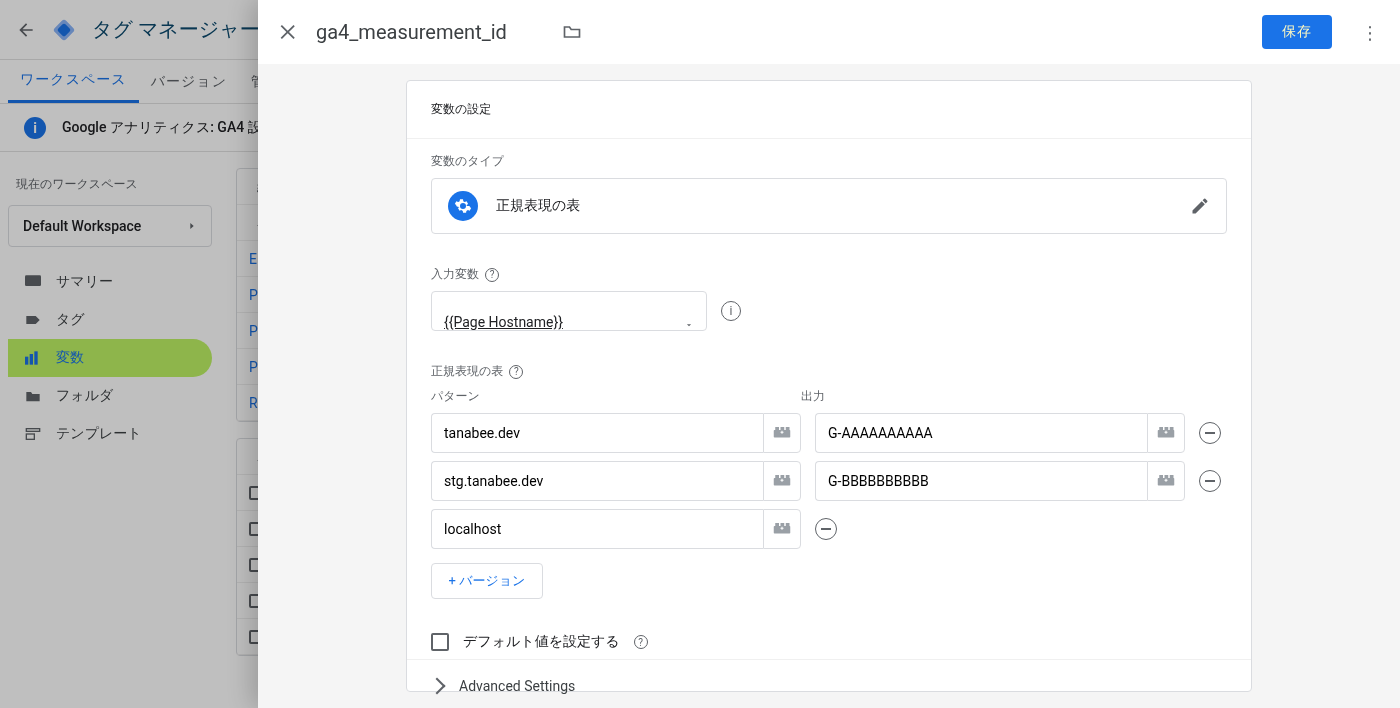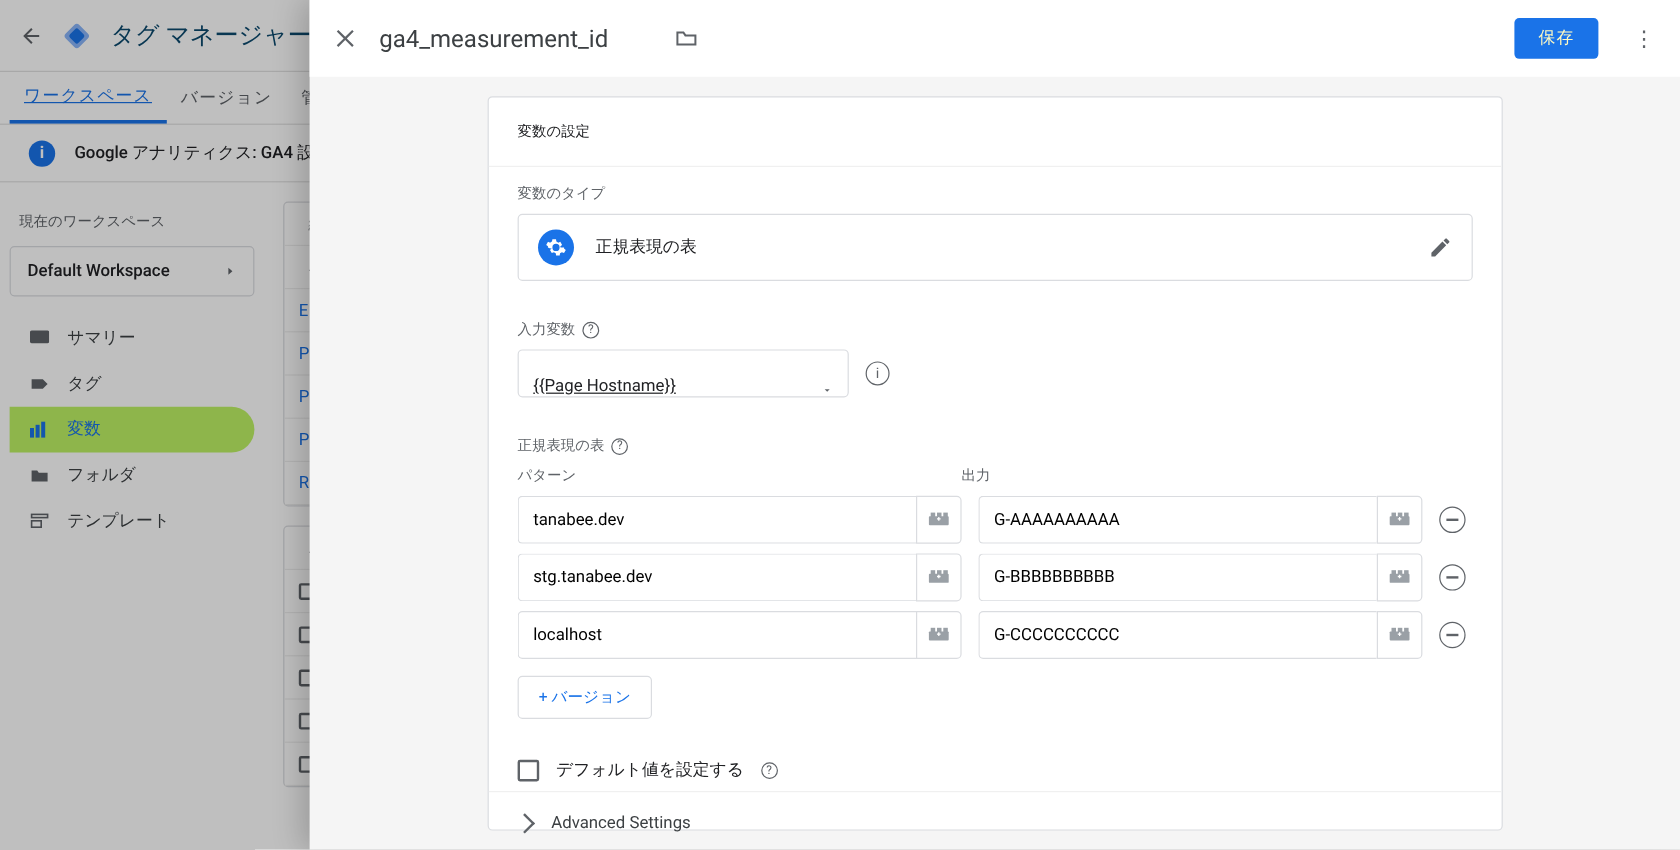--- a/index.html
+++ b/index.html
@@ -6,21 +6,21 @@
 html, body { width: 1400px; height: 708px; overflow: hidden; background: #fff; color: #202124; }
 
 
 .bg-page { position: absolute; inset: 0; }
 .bg-topbar { height: 60px; display: flex; align-items: center; padding: 0 16px; border-bottom: 1px solid #e0e0e0; gap: 16px; }
 .bg-back { width: 20px; height: 20px; cursor: pointer; color: #5f6368; }
 .bg-logo { width: 24px; height: 24px; color: #5c8ee6; transform: rotate(45deg); }
 .bg-title { font-size: 20px; color: #0c4a6e; }
 .bg-tabs { display: flex; padding-left: 8px; border-bottom: 1px solid #e0e0e0; height: 44px; }
 .bg-tab { padding: 0 12px; display: flex; align-items: center; font-size: 14px; color: #5f6368; cursor: pointer; letter-spacing: 1px; }
-.bg-tab.active { color: #1a73e8; border-bottom: 3px solid #1a73e8; text-decoration: underline; }
+.bg-tab.active { color: #1a73e8; border-bottom: 3px solid #1a73e8; }
 .bg-banner { height: 48px; display:flex; align-items:center; padding: 0 24px; gap: 16px; border-bottom: 1px solid #e0e0e0; }
 .bg-banner .info-icon { width: 22px; height: 22px; border-radius: 50%; background: #1a73e8; color:#fff; display:flex; align-items:center; justify-content:center; font-size: 14px; font-weight: bold; }
 .bg-banner-text { font-size: 14px; font-weight: 500; }
 .bg-body { display: flex; height: calc(100% - 152px); }
 .bg-left { width: 220px; padding: 16px 8px; }
 .bg-ws-label { font-size: 12px; color: #5f6368; padding: 8px; }
 .bg-ws-card { border: 1px solid #dadce0; border-radius: 4px; padding: 12px 14px; display:flex; align-items:center; justify-content: space-between; font-size: 14px; font-weight: 500; margin: 4px 0 16px 0; cursor:pointer; }
 .bg-nav { display:flex; flex-direction:column; }
 .bg-nav-item { display:flex; align-items:center; gap: 14px; padding: 10px 16px; font-size: 14px; color: #3c4043; cursor:pointer; border-radius: 0 20px 20px 0; }
 .bg-nav-item.active { background: #bef264; color: #1a73e8; font-weight: 500; }
@@ -345,32 +345,20 @@
               <span class="brick">
                   <svg width="18" height="14" viewBox="0 0 24 18">
                     <rect x="1" y="5" width="22" height="10" rx="1" fill="#9aa0a6"></rect>
                     <rect x="3" y="1" width="5" height="5" fill="#9aa0a6"></rect>
                     <rect x="10" y="1" width="5" height="5" fill="#9aa0a6"></rect>
                     <rect x="17" y="1" width="5" height="5" fill="#9aa0a6"></rect>
                     <path d="M10 8h4M12 6v4" stroke="#fff" stroke-width="1.4"></path>
                   </svg>
                 </span>
             </div>
-            <div class="cell">
-              <input value="G-CCCCCCCCCC" style="">
-              <span class="brick">
-                  <svg width="18" height="14" viewBox="0 0 24 18">
-                    <rect x="1" y="5" width="22" height="10" rx="1" fill="#9aa0a6"></rect>
-                    <rect x="3" y="1" width="5" height="5" fill="#9aa0a6"></rect>
-                    <rect x="10" y="1" width="5" height="5" fill="#9aa0a6"></rect>
-                    <rect x="17" y="1" width="5" height="5" fill="#9aa0a6"></rect>
-                    <path d="M10 8h4M12 6v4" stroke="#fff" stroke-width="1.4"></path>
-                  </svg>
-                </span>
-            </div>
             <span class="row-remove"></span>
           </div>
 
           <button class="add-row-btn">+ バージョン</button>
         </div>
       </div>
 
       <div class="default-row">
         <span class="chk"></span>
         <span>デフォルト値を設定する</span>

